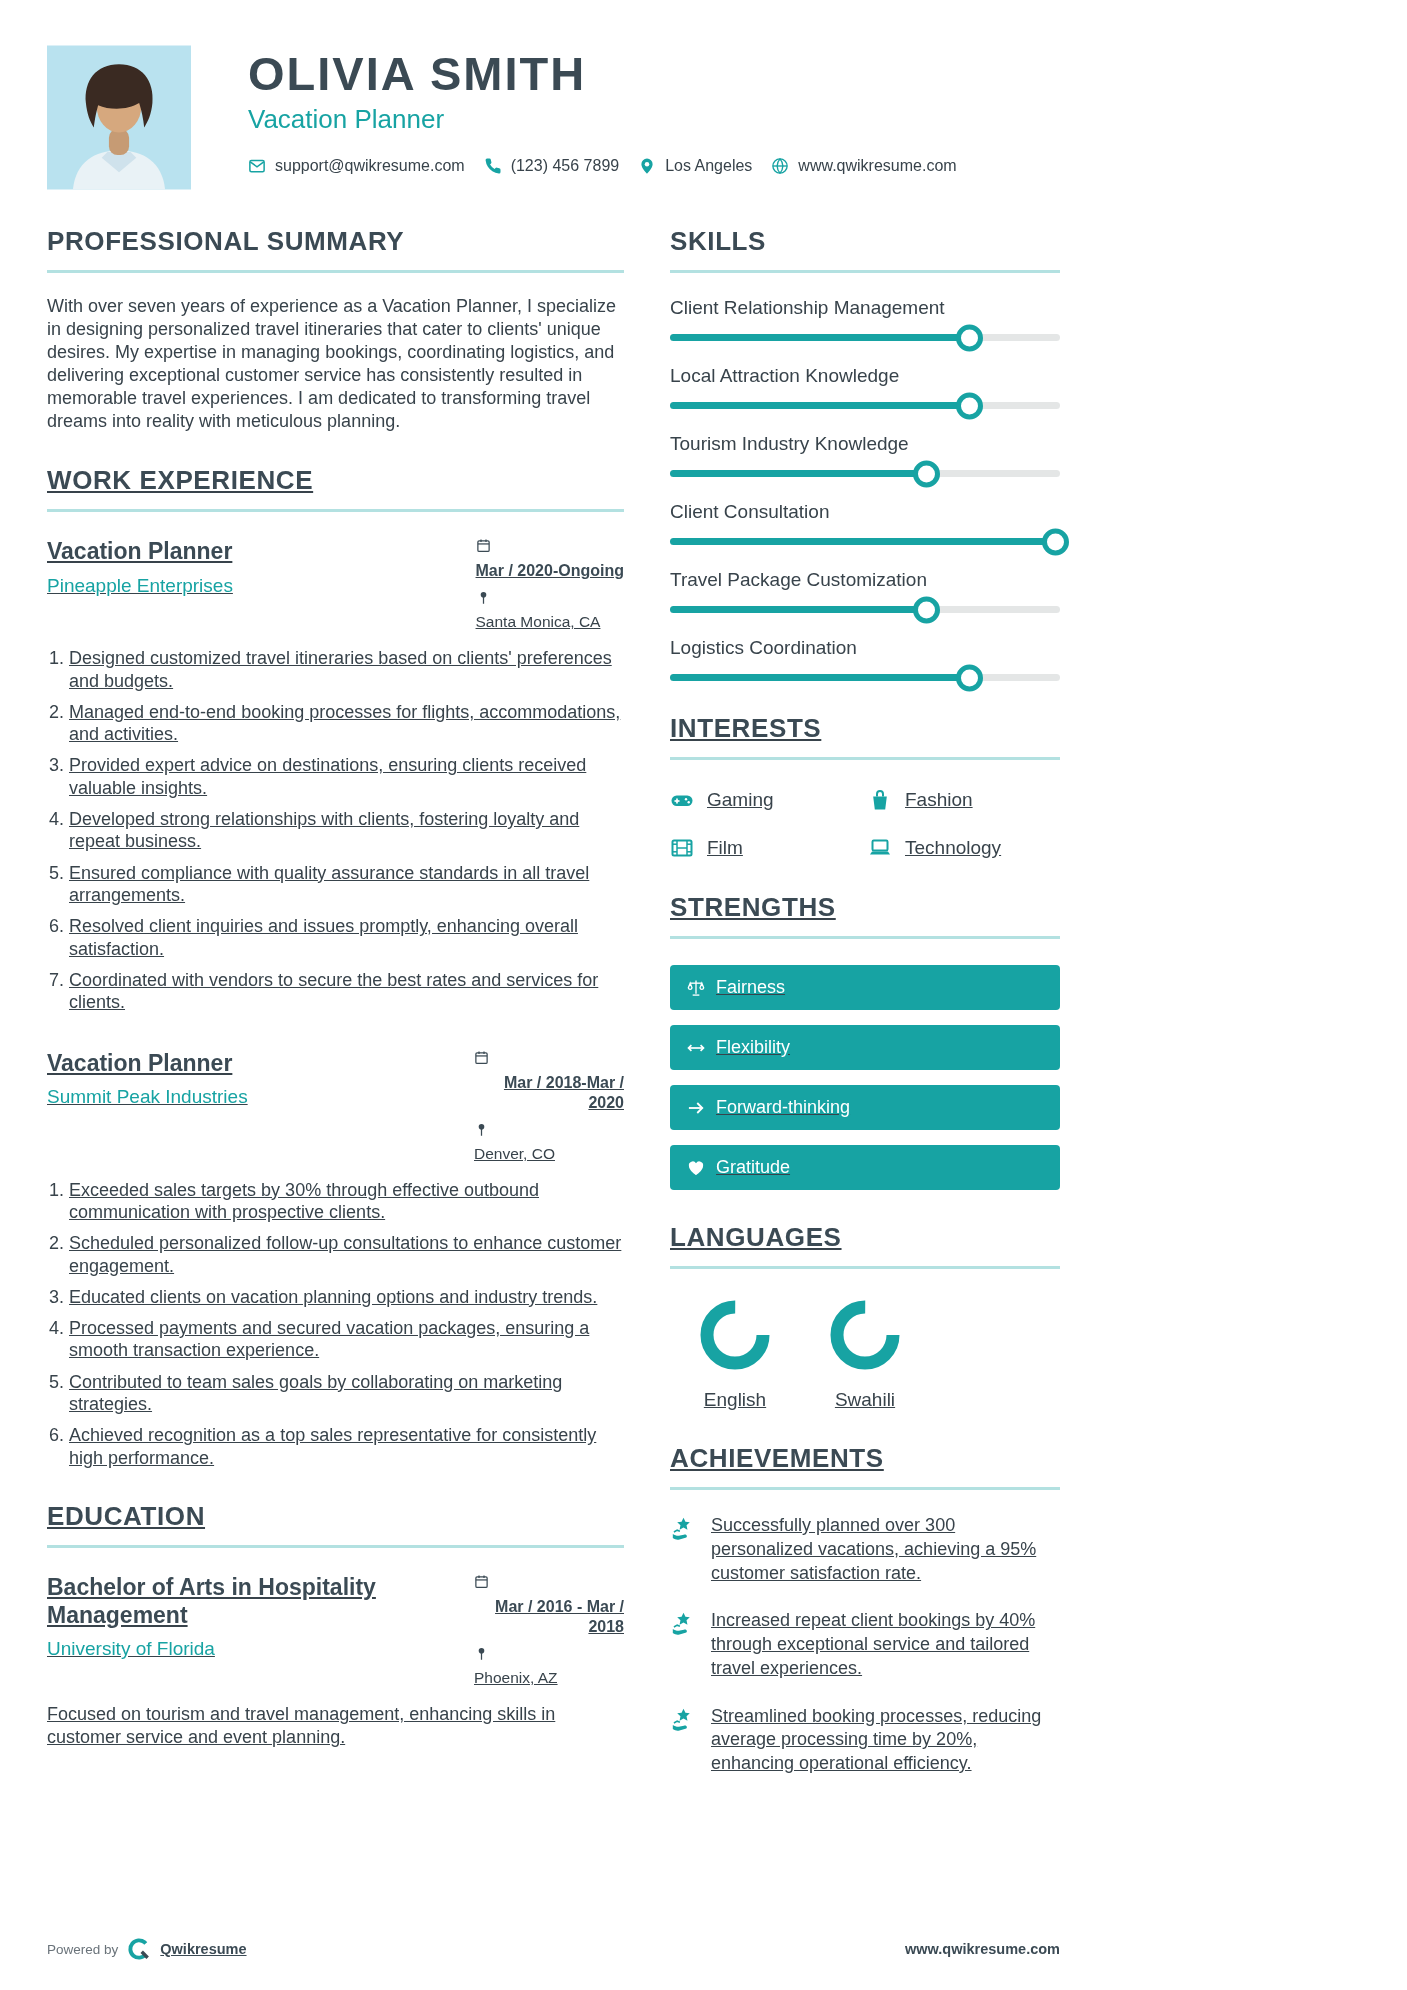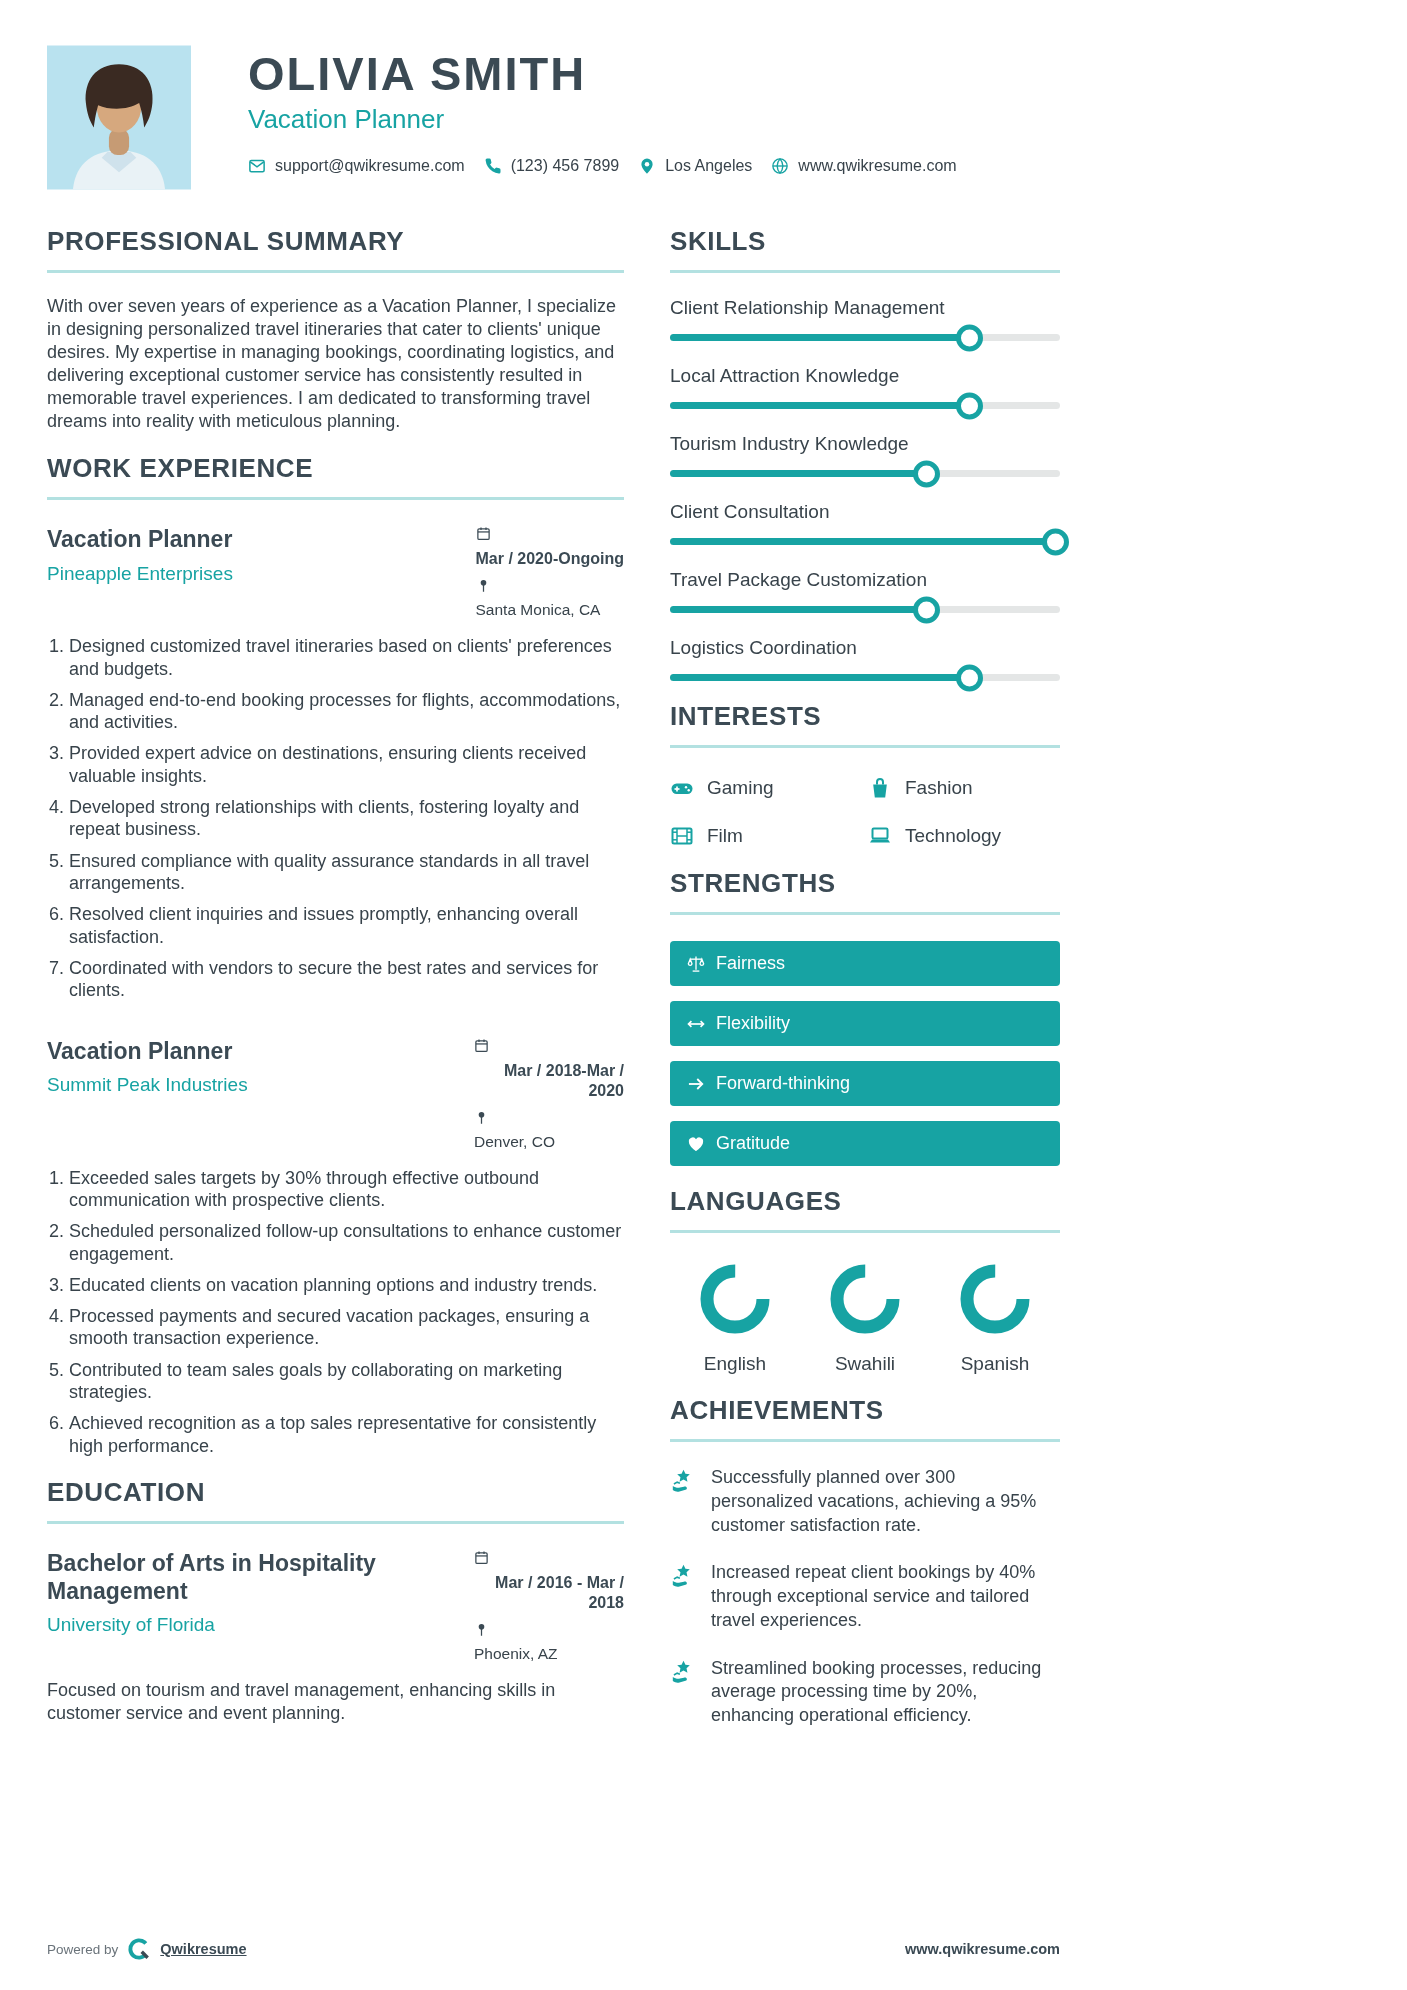--- a/index.html
+++ b/index.html
@@ -25,21 +25,21 @@
   .icn-interest { width:24px; height:24px; color:var(--accent); }
   .icn-badge { width:20px; height:20px; color:#fff; }
   .icn-achv { width:27px; height:27px; color:var(--accent); flex:none; margin-top:2px; }
   .icn-logo { width:26px; height:26px; }
 
   
   .columns { display:flex; margin-top:36px; align-items:flex-start; }
   .col-left { width:577px; flex:none; }
   .col-right { width:390px; flex:none; margin-left:46px; }
 
-  .section + .section { margin-top:20px; }
+  .section + .section { margin-top:32px;text-decoration:underline; }
   .section-heading { font-size:26px; font-weight:bold; color:var(--dark); letter-spacing:0.6px; padding-bottom:13px; border-bottom:3px solid var(--rule); }
 
   
   .summary-text { margin-top:22px; font-size:18px; line-height:1.28; }
 
   
   .job { margin-top:26px; }
   .job + .job { margin-top:36px; }
   .job-head { display:flex; justify-content:space-between; }
   .job-name { font-size:23px; font-weight:bold; color:var(--dark); max-width:370px; line-height:1.2; }
@@ -403,26 +403,20 @@
                   <circle class="donut-arc" cx="36" cy="36" r="28" stroke-width="13" stroke-dasharray="131.94689145077132 175.92918860102841"></circle>
                 </svg>
               <div class="lang-label">English</div>
             </div>
             <div class="lang">
               <svg class="lang-donut" viewBox="0 0 72 72">
                   <circle class="donut-arc" cx="36" cy="36" r="28" stroke-width="13" stroke-dasharray="131.94689145077132 175.92918860102841"></circle>
                 </svg>
               <div class="lang-label">Swahili</div>
             </div>
-            <div class="lang">
-              <svg class="lang-donut" viewBox="0 0 72 72">
-                  <circle class="donut-arc" cx="36" cy="36" r="28" stroke-width="13" stroke-dasharray="131.94689145077132 175.92918860102841"></circle>
-                </svg>
-              <div class="lang-label">Spanish</div>
-            </div>
           </div>
         </section>
 
         <section class="section">
           <h2 class="section-heading">ACHIEVEMENTS</h2>
           <div class="achv">
             <svg class="icn icn-achv" viewBox="0 0 24 24">
                 <path d="M12 1.5l1.7 3.6 3.9.5-2.9 2.7.8 3.9-3.5-2-3.5 2 .8-3.9-2.9-2.7 3.9-.5z" fill="currentColor"></path>
                 <path d="M2.5 16c2 1.3 4.2 1.9 6.3 1.4l3.6-.8c1.5-.3 2.6.3 2.6 1.3 0 .8-.8 1.4-2 1.7l-4.6 1.2c-2 .5-3.9.1-5.9-1.2z" fill="currentColor"></path>
                 <path d="M3.5 14.2l2.9-1.6 2.4.9" stroke="currentColor" stroke-width="1.4" fill="none"></path>

